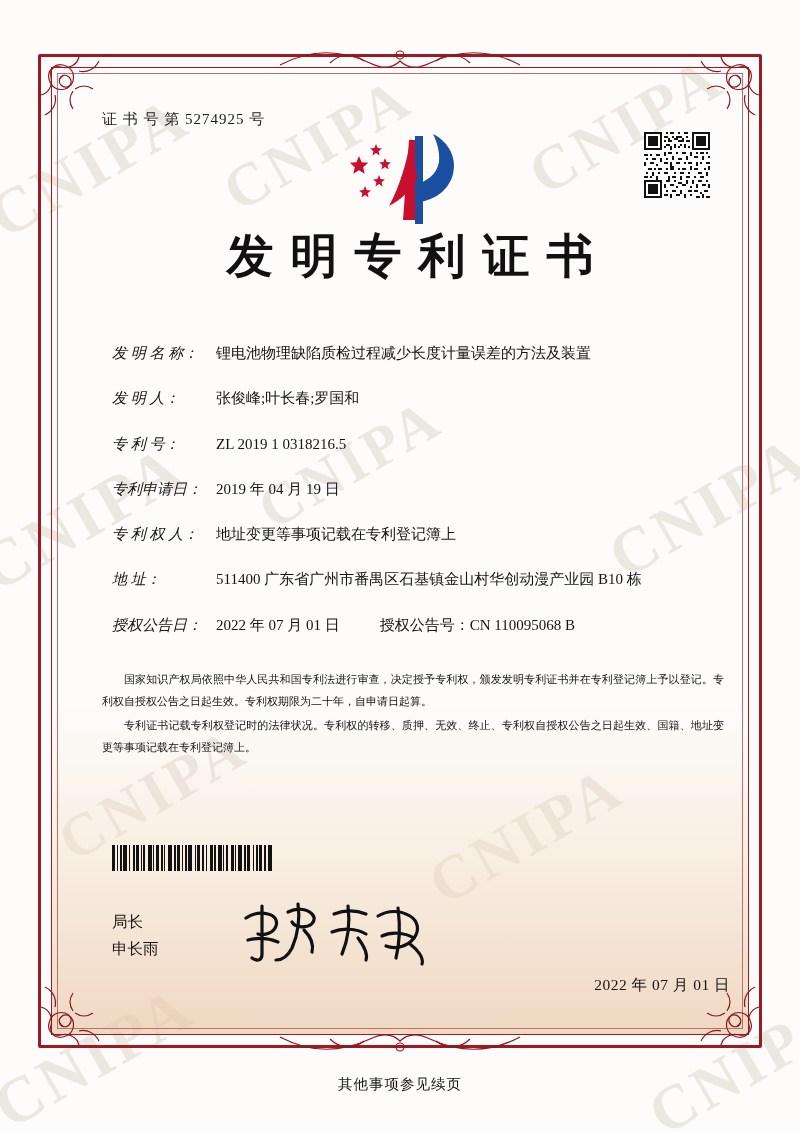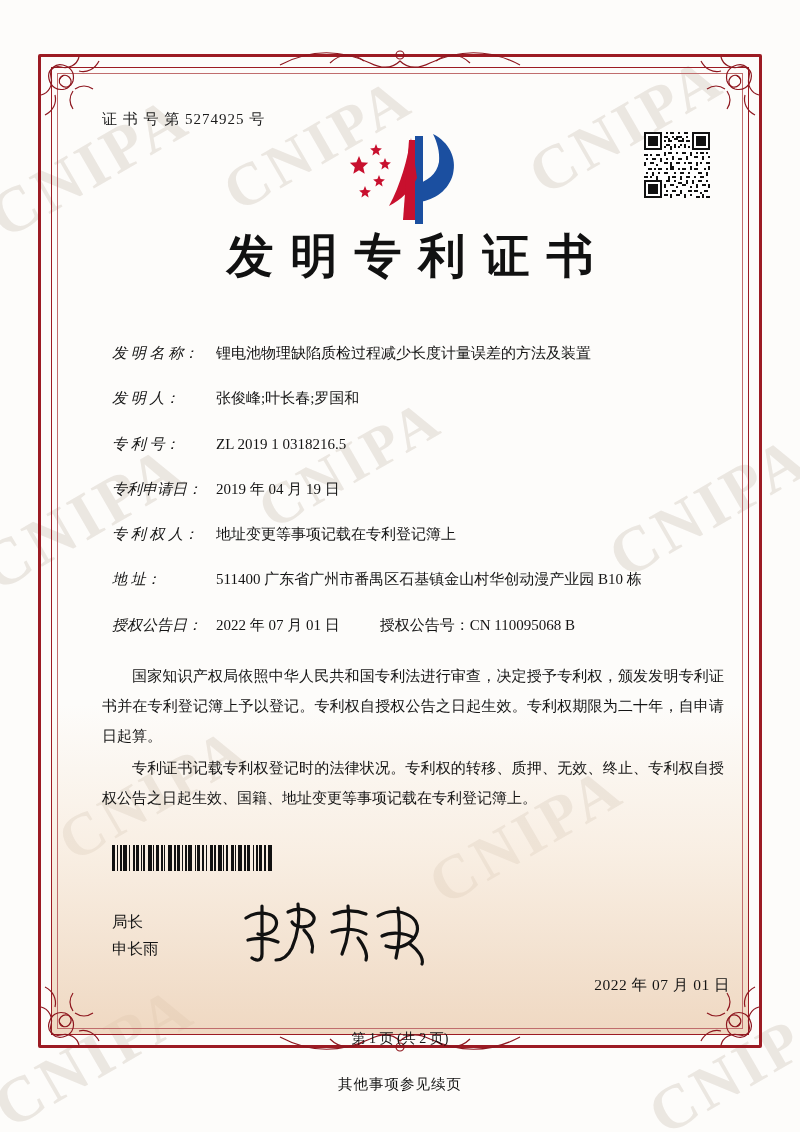--- a/index.html
+++ b/index.html
@@ -163,22 +163,22 @@
   }
   .fvalue.wide { max-width: 430px; }
   .frow.two .flabel { width: 104px; flex: 0 0 104px; }
   .inline-label {
     margin-left: 40px;
     white-space: nowrap;
   }
   .inline-value { }
 
   .paras {
-    margin-top: 24px;
-    font-size: 15px;
+    margin-top: 31px;
+    font-size: 11px;
     line-height: 2.0;
     color: #141414;
     padding-left: 12px;
     padding-right: 6px;
     text-align: justify;
   }
   .paras p {
     margin: 0 0 2px 0;
     text-indent: 2em;
   }
@@ -631,17 +631,16 @@
       <path d="M120 42 C126 50 130 58 128 64"></path>
       <path d="M140 20 C150 14 162 14 172 20 C180 25 182 34 176 42 C170 50 158 54 148 50"></path>
       <path d="M160 12 C162 28 162 46 158 62"></path>
       <path d="M144 40 C152 36 166 36 176 42"></path>
       <path d="M172 48 C180 54 186 62 184 68"></path>
     </svg>
   </div>
 
   <div class="sign-date">2022 年 07 月 01 日</div>
 
-  <div class="page-no">第 1 页 (共 2 页)</div>
 
   <div class="footnote">其他事项参见续页</div>
 
 </div>
 
 </body></html>

